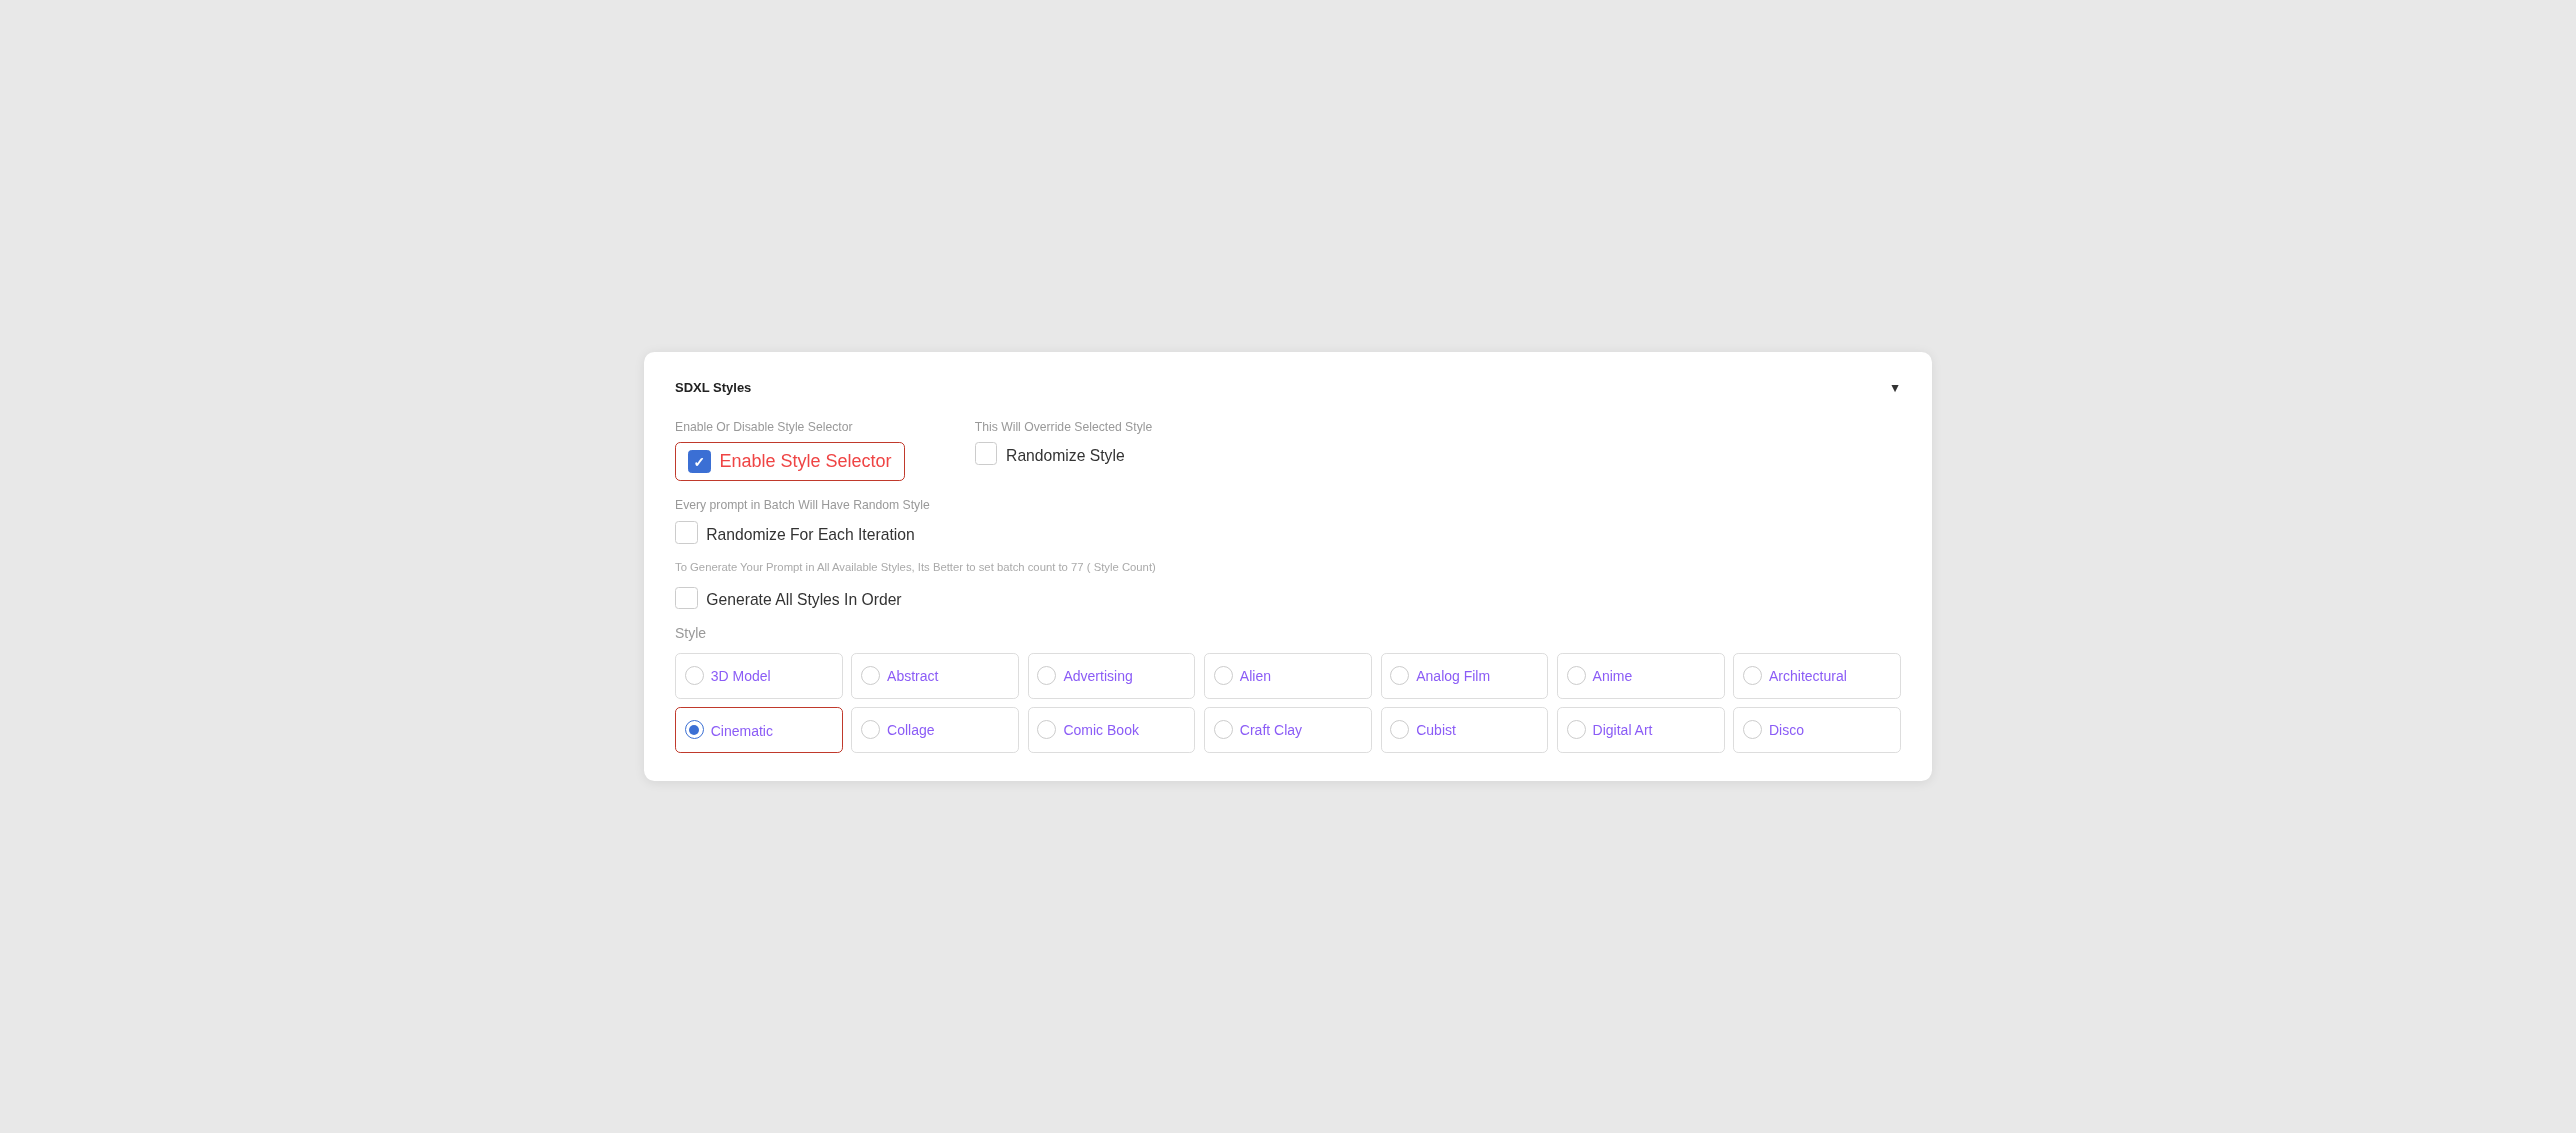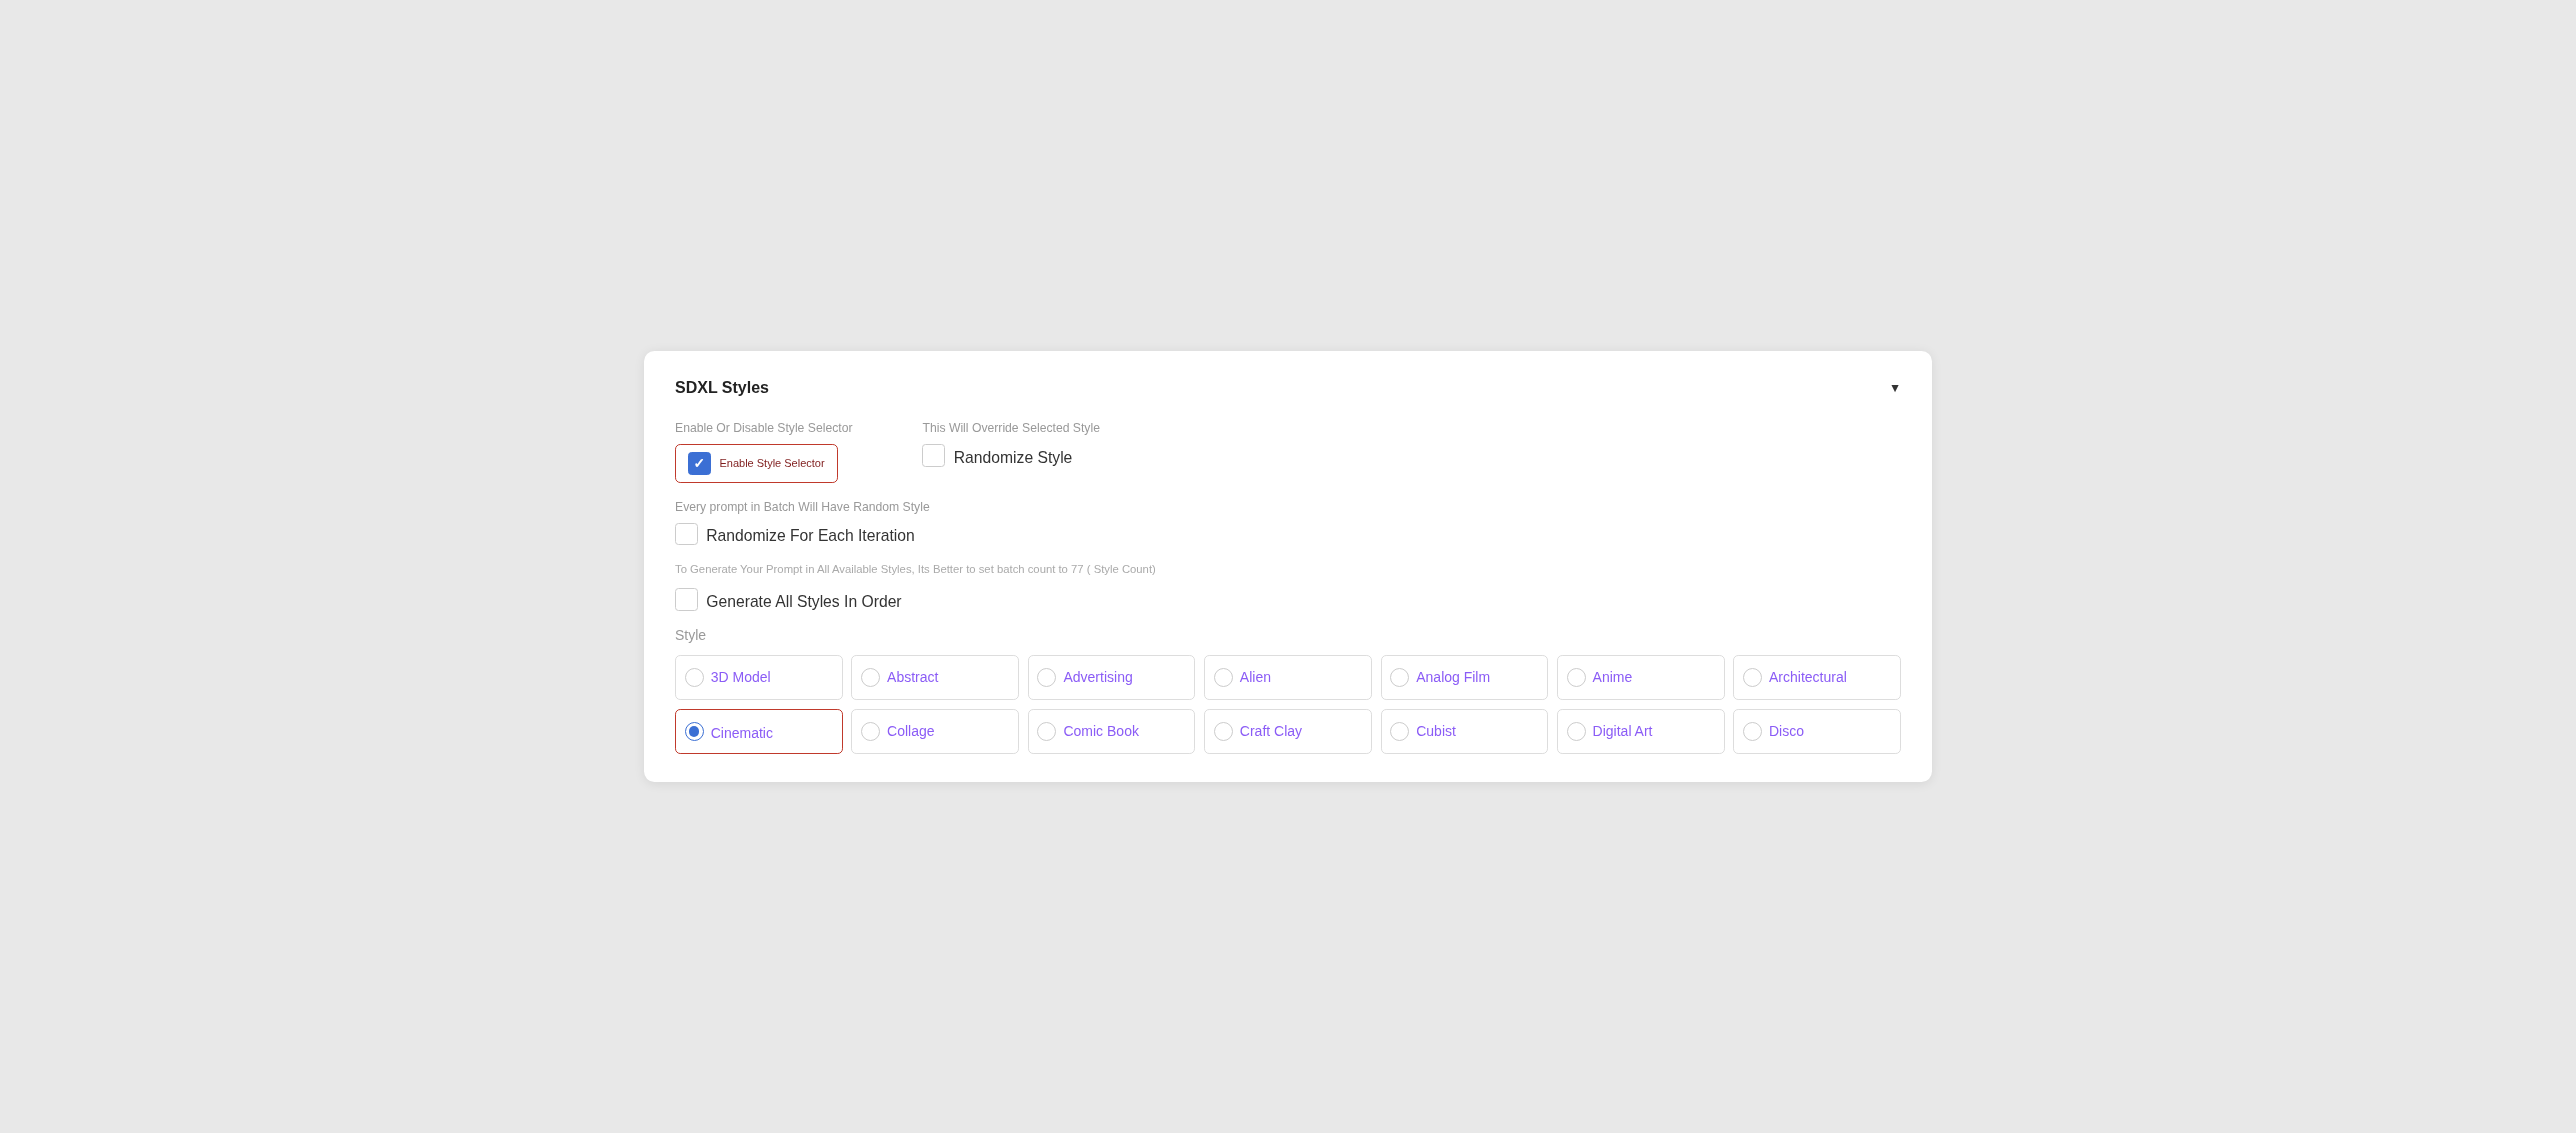--- a/index.html
+++ b/index.html
@@ -29,21 +29,21 @@
     }
 
     .panel-header {
       display: flex;
       justify-content: space-between;
       align-items: center;
       margin-bottom: 24.4px;
     }
 
     .panel-title {
-      font-size: 16px;
+      font-size: 13px;
       font-weight: 600;
       color: #222;
     }
 
     .collapse-icon {
       font-size: 12.2px;
       color: #333;
       cursor: pointer;
     }
 
@@ -111,22 +111,22 @@
     .enable-style-box {
       border: 1.7px solid #c0392b;
       border-radius: 5.2px;
       padding: 7px 12.2px;
       display: inline-flex;
       align-items: center;
       gap: 8.7px;
     }
 
     .enable-style-box label {
-      font-size: 11px;
-      color: #7f1d1d;
+      font-size: 18px;
+      color: #ef4444;
       cursor: pointer;
     }
 
     .section-divider {
       margin: 15.7px 0;
     }
 
     .hint-text {
       font-size: 11.3px;
       color: #aaa;

